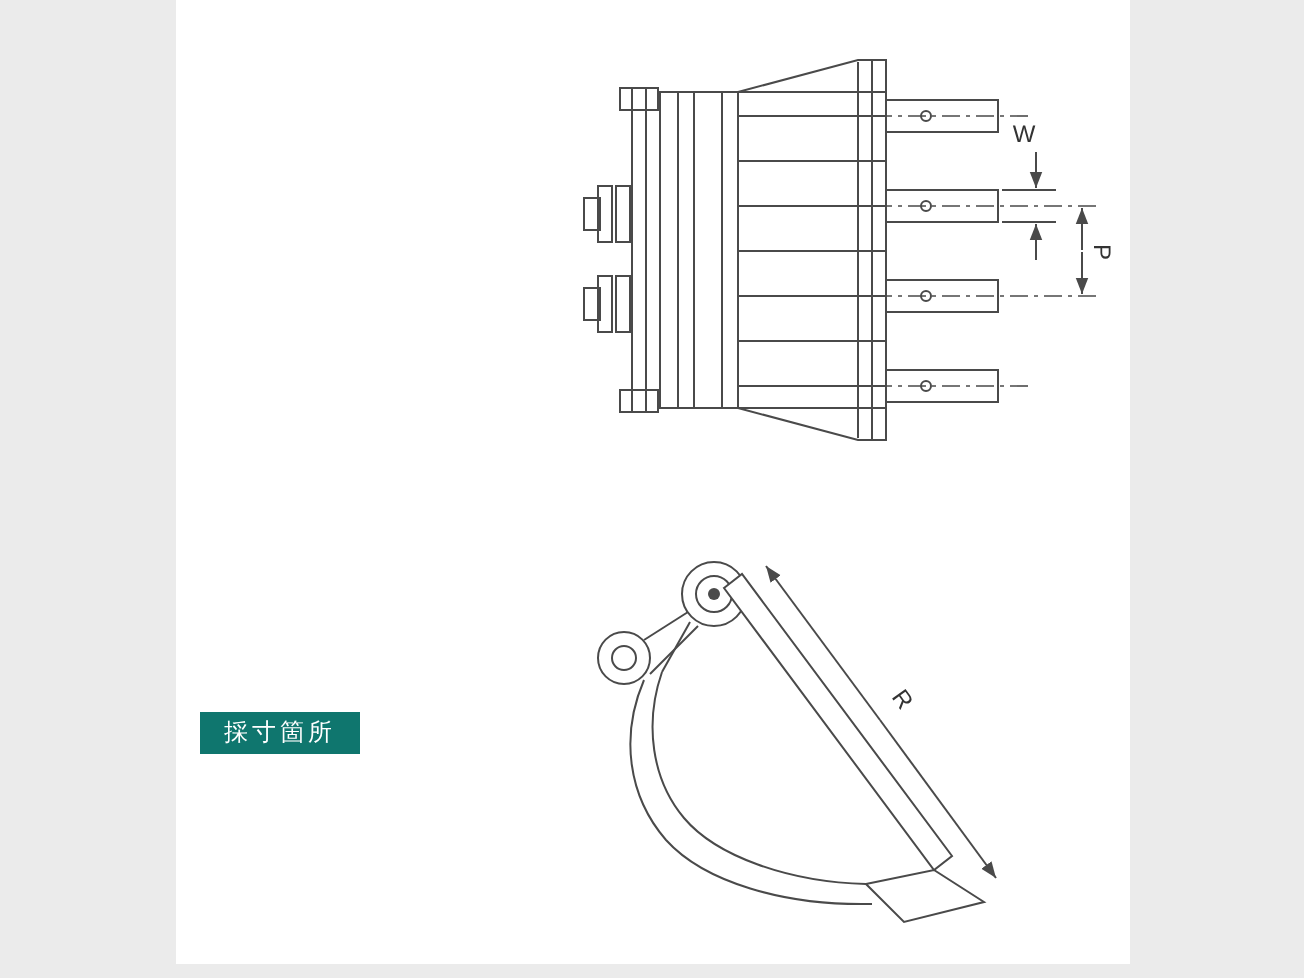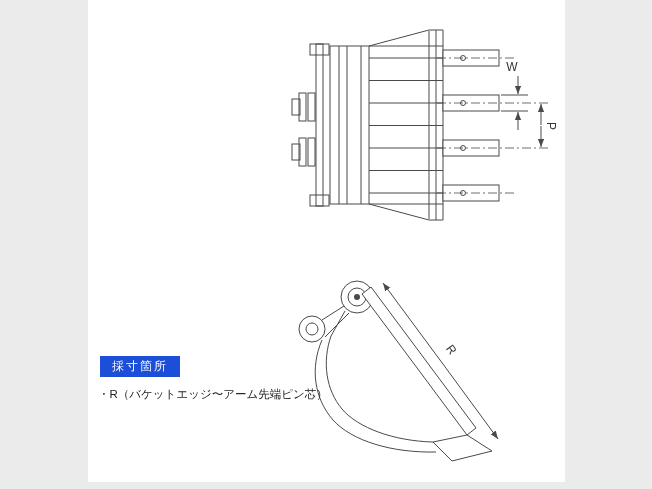--- a/index.html
+++ b/index.html
@@ -142,17 +142,16 @@
     <path class="ln-fill" d="M433,442 L467,435 L492,451 L452,461 Z"></path>
 
     <g>
       <line class="ln" x1="440" y1="360" x2="383" y2="283" marker-end="url(#arw)"></line>
       <line class="ln" x1="440" y1="360" x2="498" y2="439" marker-end="url(#arw)"></line>
       <text x="448" y="352" text-anchor="middle" transform="rotate(54 448 352)">R</text>
     </g>
   </g>
 </svg>
 
-<div class="badge" style="background: #1d4ed8; color: rgb(255, 255, 255);">採寸箇所</div>
+<div class="badge" style="background: #0f766e; color: rgb(255, 255, 255);">採寸箇所</div>
 
 <div class="legend">
-  <div class="legend-line">・R（バケットエッジ〜アーム先端ピン芯）</div>
 </div>
 
 </body></html>

